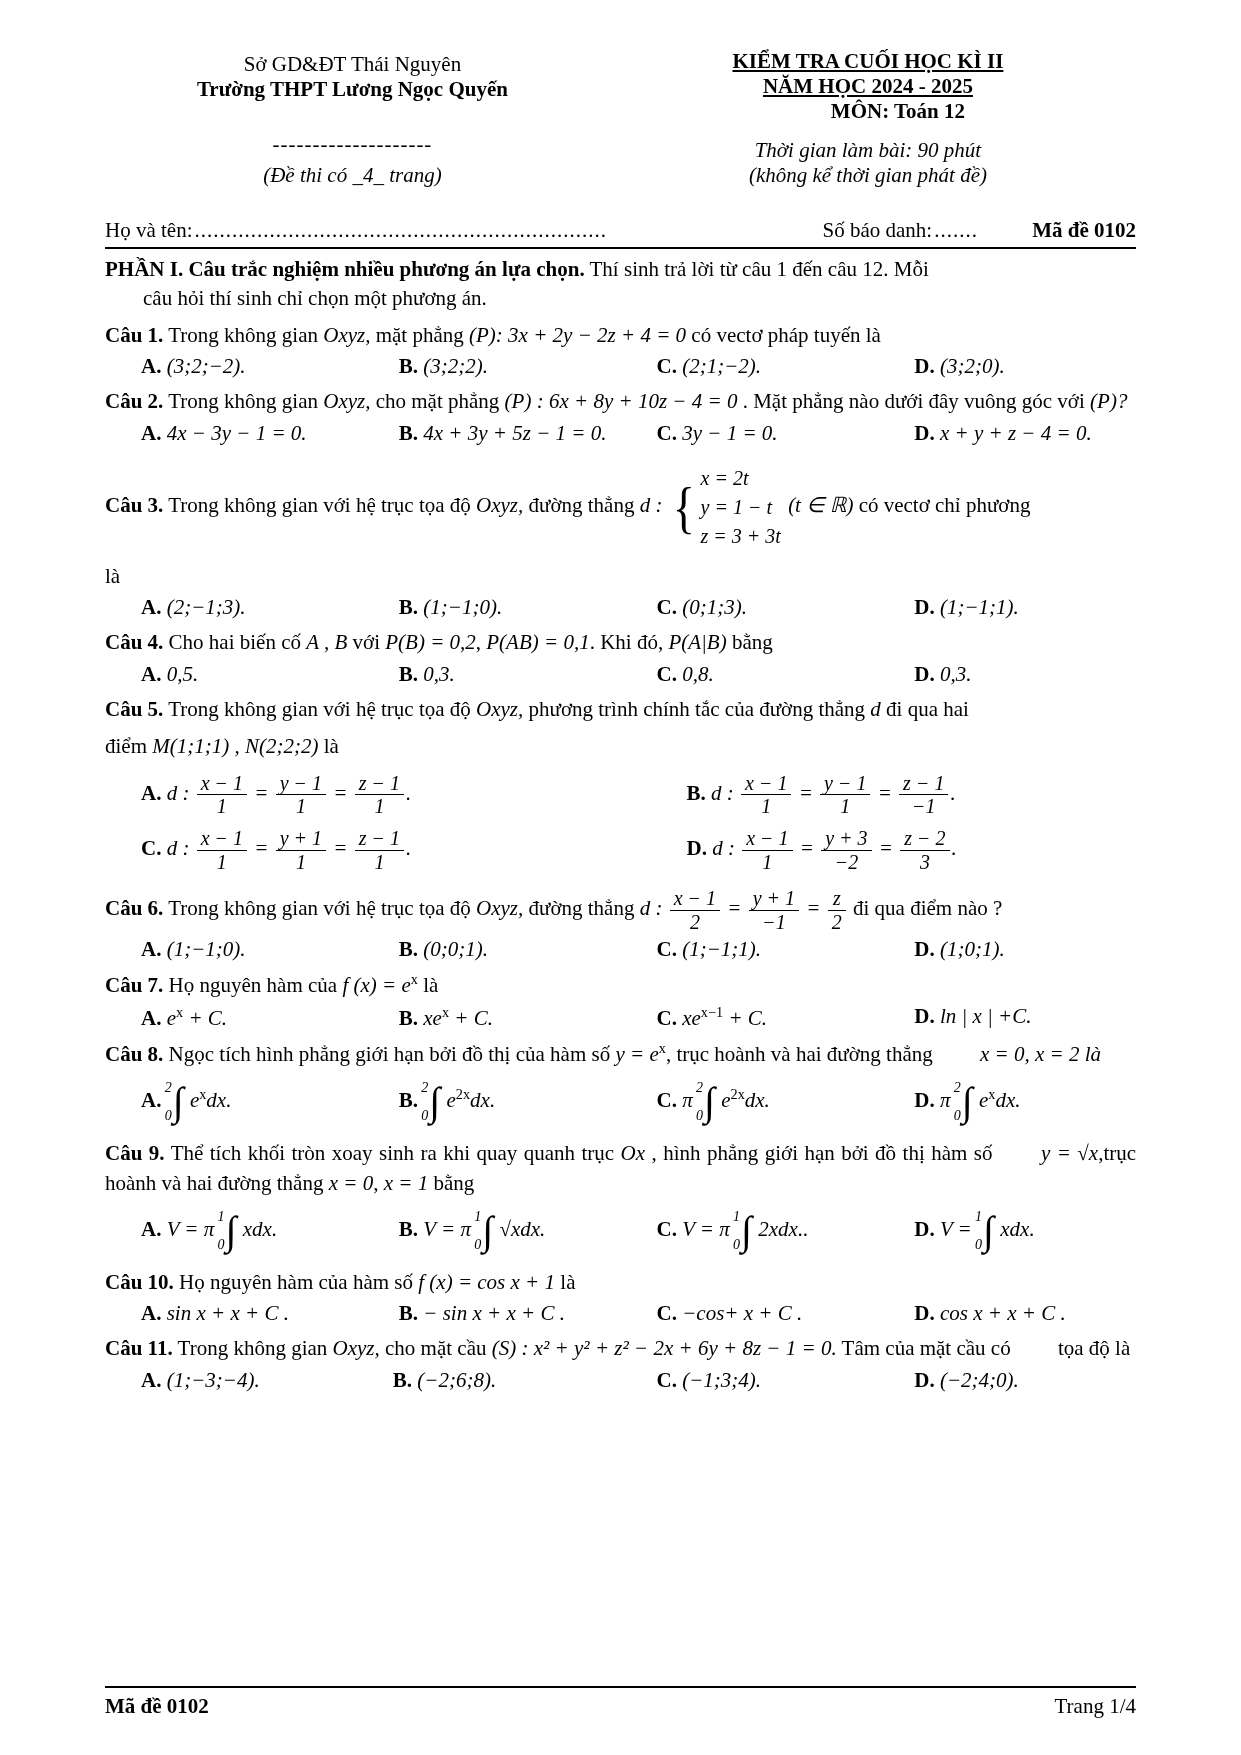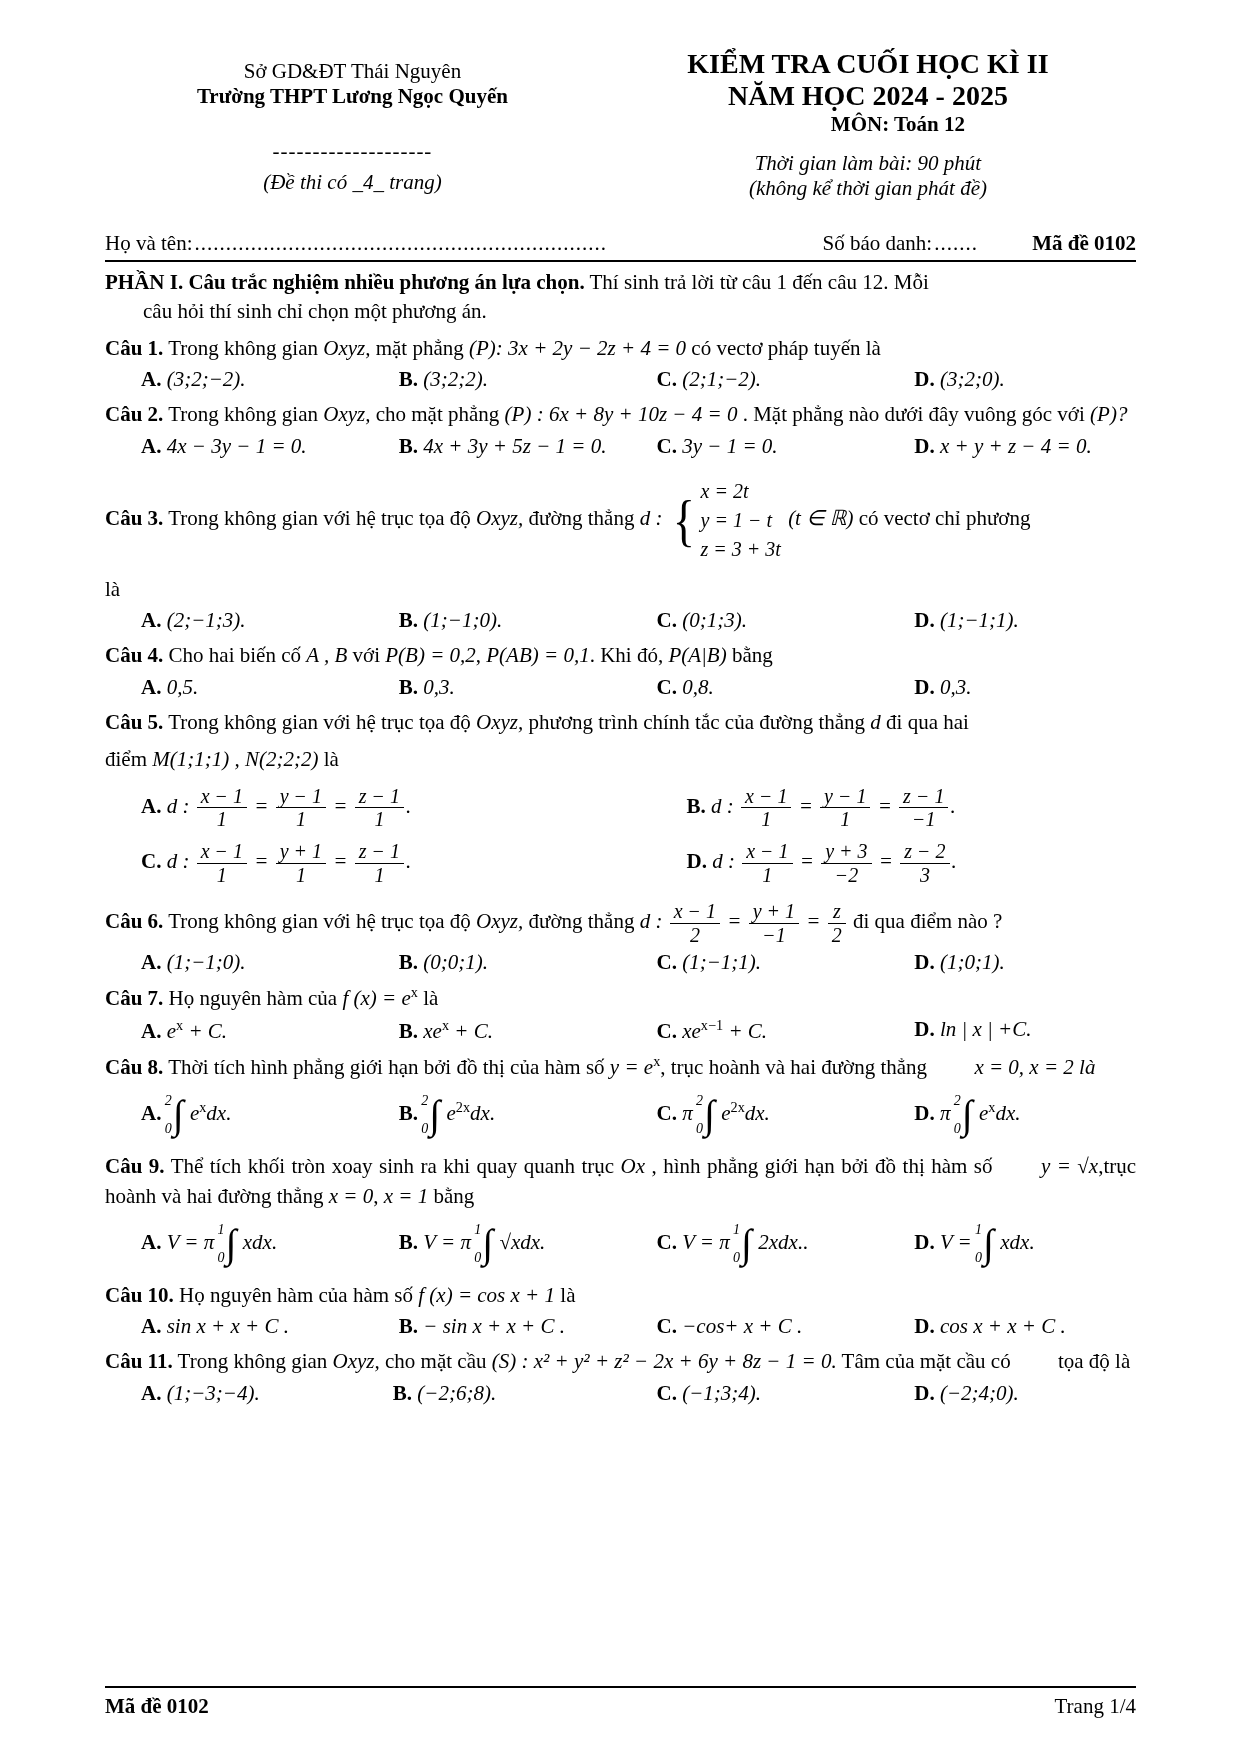--- a/index.html
+++ b/index.html
@@ -30,21 +30,21 @@
     padding-top: 4px;
   }
   .hdr-right {
     width: 52%;
     text-align: center;
   }
   .hdr-left .l1 { font-size: 21px; }
   .hdr-left .l2 { font-weight: bold; font-size: 21px; }
   .hdr-left .dashes { margin-top: 30px; letter-spacing: 1px; }
   .hdr-left .paren { font-style: italic; margin-top: 6px; }
-  .hdr-right .r1, .hdr-right .r2 { font-weight: bold; font-size: 28px; }
+  .hdr-right .r1, .hdr-right .r2 { font-weight: bold; font-size: 21px; text-decoration: underline; }
   .hdr-right .r3 { font-weight: bold; font-size: 21px; padding-left: 60px;}
   .hdr-right .r4 { font-style: italic; margin-top: 14px; }
   .hdr-right .r5 { font-style: italic; }
 
   
   .nameline {
     display: flex;
     align-items: flex-start;
     font-size: 21px;
     margin-top: 30px;
@@ -364,21 +364,21 @@
   </div>
   <div class="opts">
     <div class="op"><span class="ol">A.</span> <span class="m">e</span><sup class="m">x</sup><span class="m"> + C.</span></div>
     <div class="op"><span class="ol">B.</span> <span class="m">xe</span><sup class="m">x</sup><span class="m"> + C.</span></div>
     <div class="op"><span class="ol">C.</span> <span class="m">xe</span><sup class="m">x−1</sup><span class="m"> + C.</span></div>
     <div class="op"><span class="ol">D.</span> <span class="m">ln | x | +C.</span></div>
   </div>
 
   <div class="q just">
     <span class="lbl">Câu 8.</span>
-    <span>Thời tích hình phẳng giới hạn bởi đồ thị của hàm số</span>
+    <span>Ngọc tích hình phẳng giới hạn bởi đồ thị của hàm số</span>
     <span class="m">y = e</span><sup class="m">x</sup><span>, trục hoành và hai đường thẳng</span>
     <span class="ind" style="padding-left:42px"><span class="m">x = 0, x = 2  là</span></span>
   </div>
   <div class="opts mt">
     <div class="op">
       <span class="ol">A.</span>
       <span class="intg">
           <span class="lims">
             <span class="up">2</span>
             <span class="lo">0</span>

